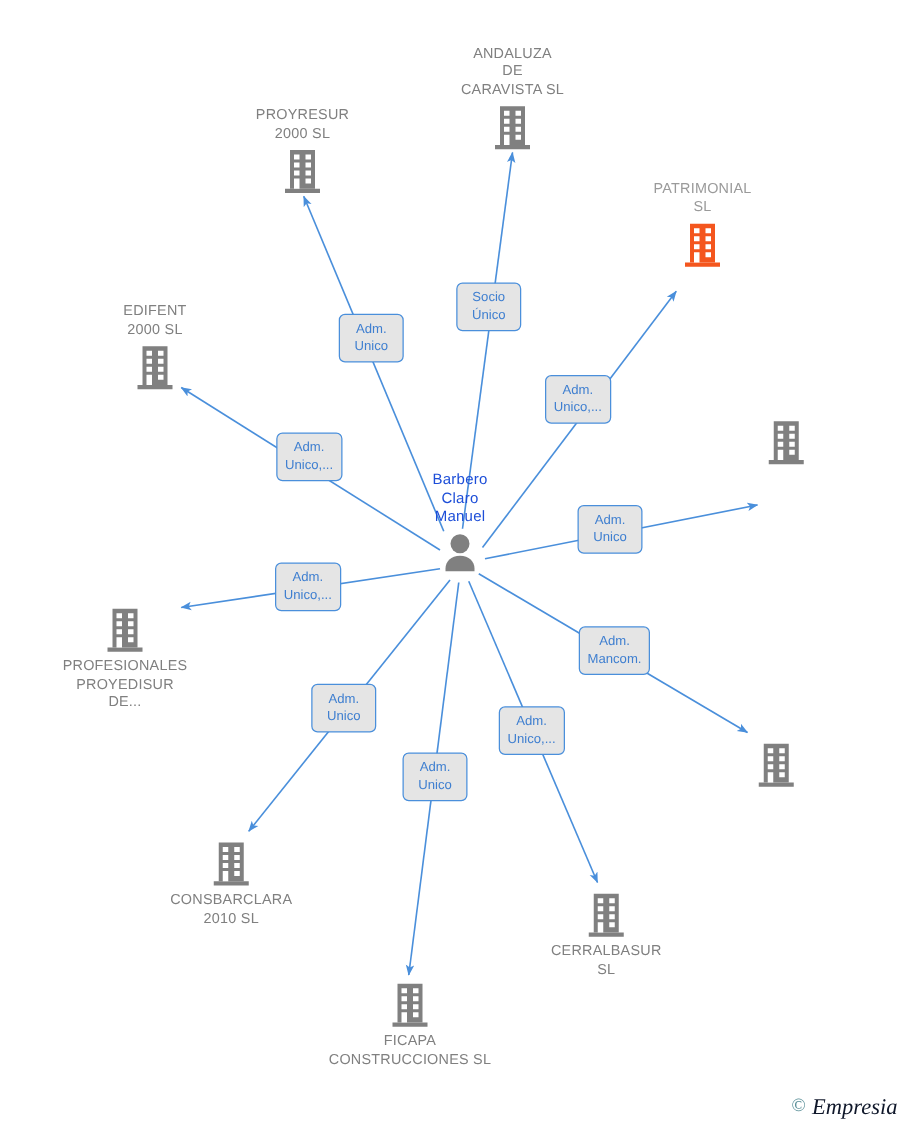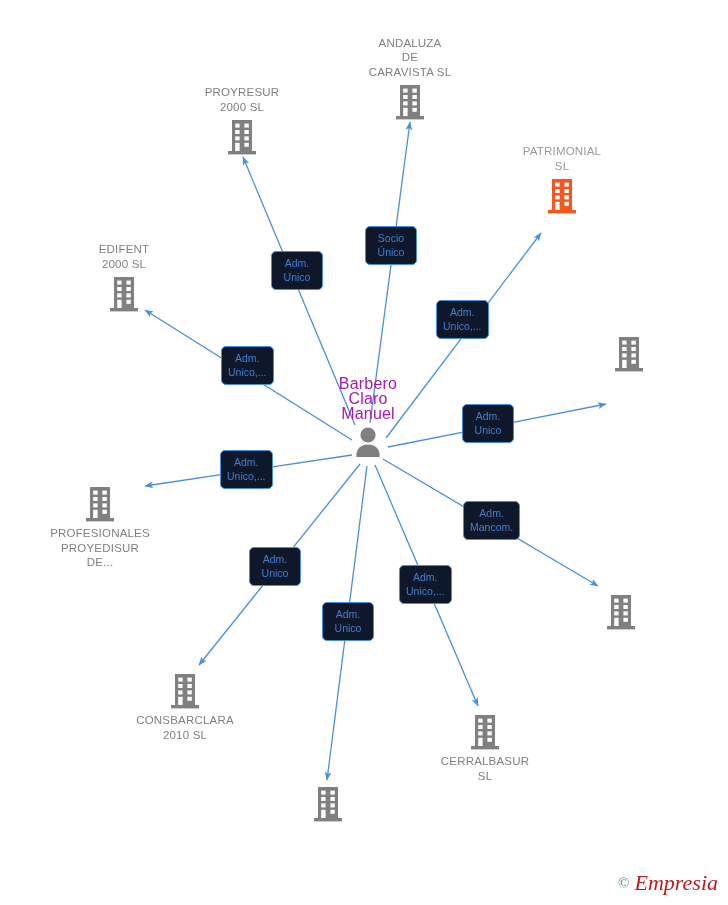--- a/index.html
+++ b/index.html
@@ -34,34 +34,34 @@
     line-height: 14.5px;
   }
   .node .node-label {
     display: block;
     font-size: 11.5px;
     color: #808080;
     letter-spacing: 0.2px;
     white-space: pre-line;
   }
   .node.person .node-label {
-    color: #a21caf;
-    font-size: 16px;
+    color: #1d4ed8;
+    font-size: 12px;
     line-height: 15px;
   }
   .node .icon-wrap {
     display: block;
     height: 38px;
     line-height: 0;
   }
   .node.label-above .icon-wrap { margin-top: 4px; }
   .node.label-below .icon-wrap { margin-bottom: 3px; }
   .edge-label {
     position: absolute;
-    background: #0f172a;
+    background: #e5e5e5;
     border: 1px solid #4a8fdb;
     border-radius: 5px;
     color: #3f7fd0;
     font-size: 10.5px;
     line-height: 14px;
     text-align: center;
     padding: 4px 6px 5px 6px;
     white-space: pre-line;
     box-sizing: border-box;
   }
@@ -73,22 +73,22 @@
     align-items: center;
     gap: 5px;
     user-select: none;
   }
   #watermark .wm-c {
     font-size: 15px;
     color: #5a8f98;
     font-family: "Liberation Serif", serif;
   }
   #watermark .wm-text {
-    font-size: 22px;
-    color: #b91c1c;
+    font-size: 18px;
+    color: #0f172a;
     font-family: "Liberation Serif", serif;
     font-style: italic;
   }
 </style>
 </head>
 <body>
 
 <div id="canvas">
 
   <svg id="edge-layer" viewBox="0 0 728 905" xmlns="http://www.w3.org/2000/svg">
@@ -272,20 +272,22 @@
             <rect x="1" y="33" width="28" height="3.4" fill="#808080"></rect>
             <rect x="8.2" y="5.6" width="4.4" height="4" fill="#ffffff"></rect>
             <rect x="17.4" y="5.6" width="4.4" height="4" fill="#ffffff"></rect>
             <rect x="8.2" y="12" width="4.4" height="4" fill="#ffffff"></rect>
             <rect x="17.4" y="12" width="4.4" height="4" fill="#ffffff"></rect>
             <rect x="8.2" y="18.4" width="4.4" height="4" fill="#ffffff"></rect>
             <rect x="17.4" y="18.4" width="4.4" height="4" fill="#ffffff"></rect>
             <rect x="8.2" y="24.8" width="4.4" height="8.2" fill="#ffffff"></rect>
             <rect x="17.4" y="24.8" width="4.4" height="4" fill="#ffffff"></rect>
           </svg></span>
+        <span class="node-label" style="color:#808080">FICAPA
+CONSTRUCCIONES SL</span>
       </div>
     </div>
 
   <div id="labels-group">
       <div class="edge-label" style="left: 271px; top: 251px; min-width: 52px;">Adm.
 Unico</div>
       <div class="edge-label" style="left: 365px; top: 226px; min-width: 52px;">Socio
 Único</div>
       <div class="edge-label" style="left: 436px; top: 300px; min-width: 52px;">Adm.
 Unico,...</div>

